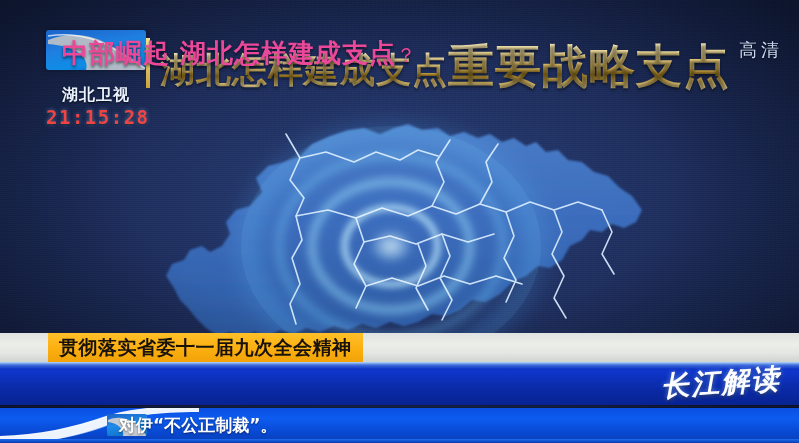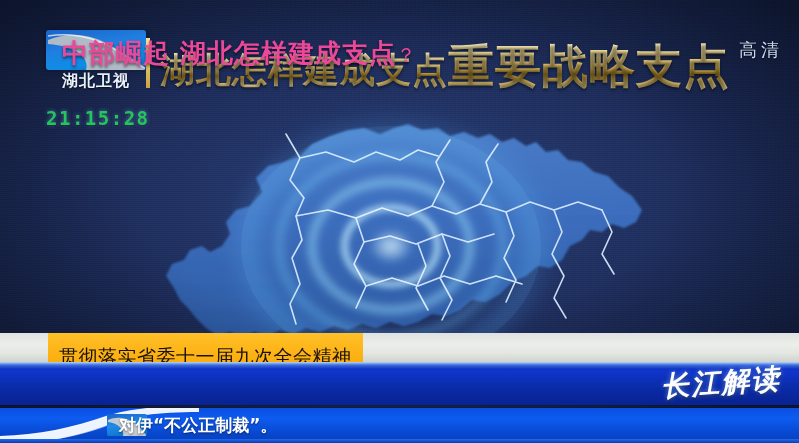--- a/index.html
+++ b/index.html
@@ -82,36 +82,36 @@
     position: relative;
     width: 100px;
     height: 40px;
     border-radius: 3px;
     overflow: hidden;
     background: linear-gradient(170deg, #1b63c8 0%, #1f7fe0 40%, #0f8de6 72%, #0a6fc4 100%);
     box-shadow: 0 0 6px rgba(0,0,0,.35);
   }
   .logo-mark svg { position:absolute; inset:0; width:100%; height:100%; }
   .logo-name {
-    margin-top: 3px;
+    margin-top: 17px;
     font-size: 16px;
     font-weight: 700;
     letter-spacing: 1px;
     color: #e9f2ff;
     text-shadow: 0 1px 2px rgba(0,0,0,.8);
     text-align: center;
     line-height: 1.05;
   }
   .logo-clock {
-    margin-top: 17px;
+    margin-top: 2px;
     font-family: "DejaVu Sans Mono", "Liberation Mono", monospace;
     font-size: 19px;
     font-weight: 700;
     letter-spacing: 1.5px;
-    color: #22c55e;
+    color: #ef4444;
     text-shadow: 0 0 4px rgba(140,190,255,.55), 0 1px 2px rgba(0,0,0,.8);
     text-align: center;
   }
 
   
   .headline {
     position: absolute;
     left: 146px;
     top: 36px;
     display: flex;
@@ -161,26 +161,26 @@
     position: absolute;
     left: 0; right: 0; top: 0;
     height: 29px;
     background: linear-gradient(180deg, #dfe2e0 0%, #eceee9 40%, #e2e5e0 72%, #cfd3cf 100%);
   }
   .lt-kicker {
     position: absolute;
     left: 48px;
     top: 0;
     height: 29px;
-    padding: 9px 11px;
+    padding: 0 11px;
     display: flex;
     align-items: center;
     background: linear-gradient(180deg, #ffc029 0%, #fcaf10 55%, #f0a208 100%);
     font-size: 19px;
-    font-weight: 400;
+    font-weight: 700;
     letter-spacing: .5px;
     color: #18120a;
   }
   .lt-blue {
     position: absolute;
     left: 0; right: 0; top: 29px;
     height: 43px;
     background: linear-gradient(180deg, #0b2bb4 0%, #0f35cb 22%, #0a2ba8 60%, #082291 100%);
     overflow: hidden;
   }

